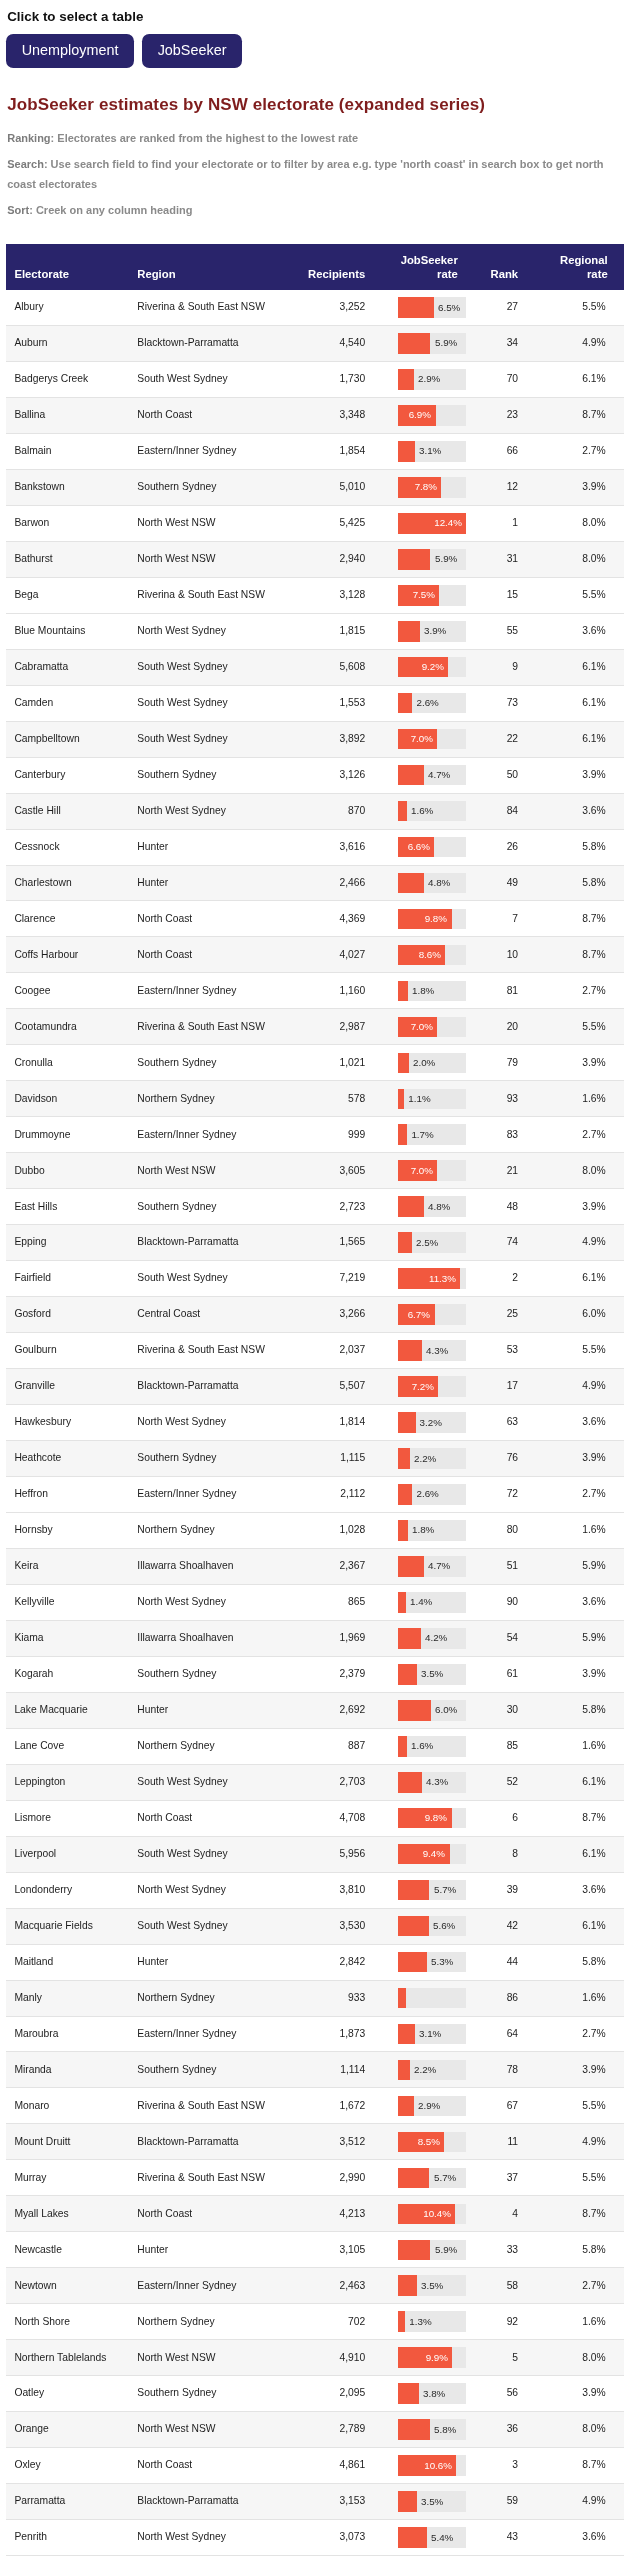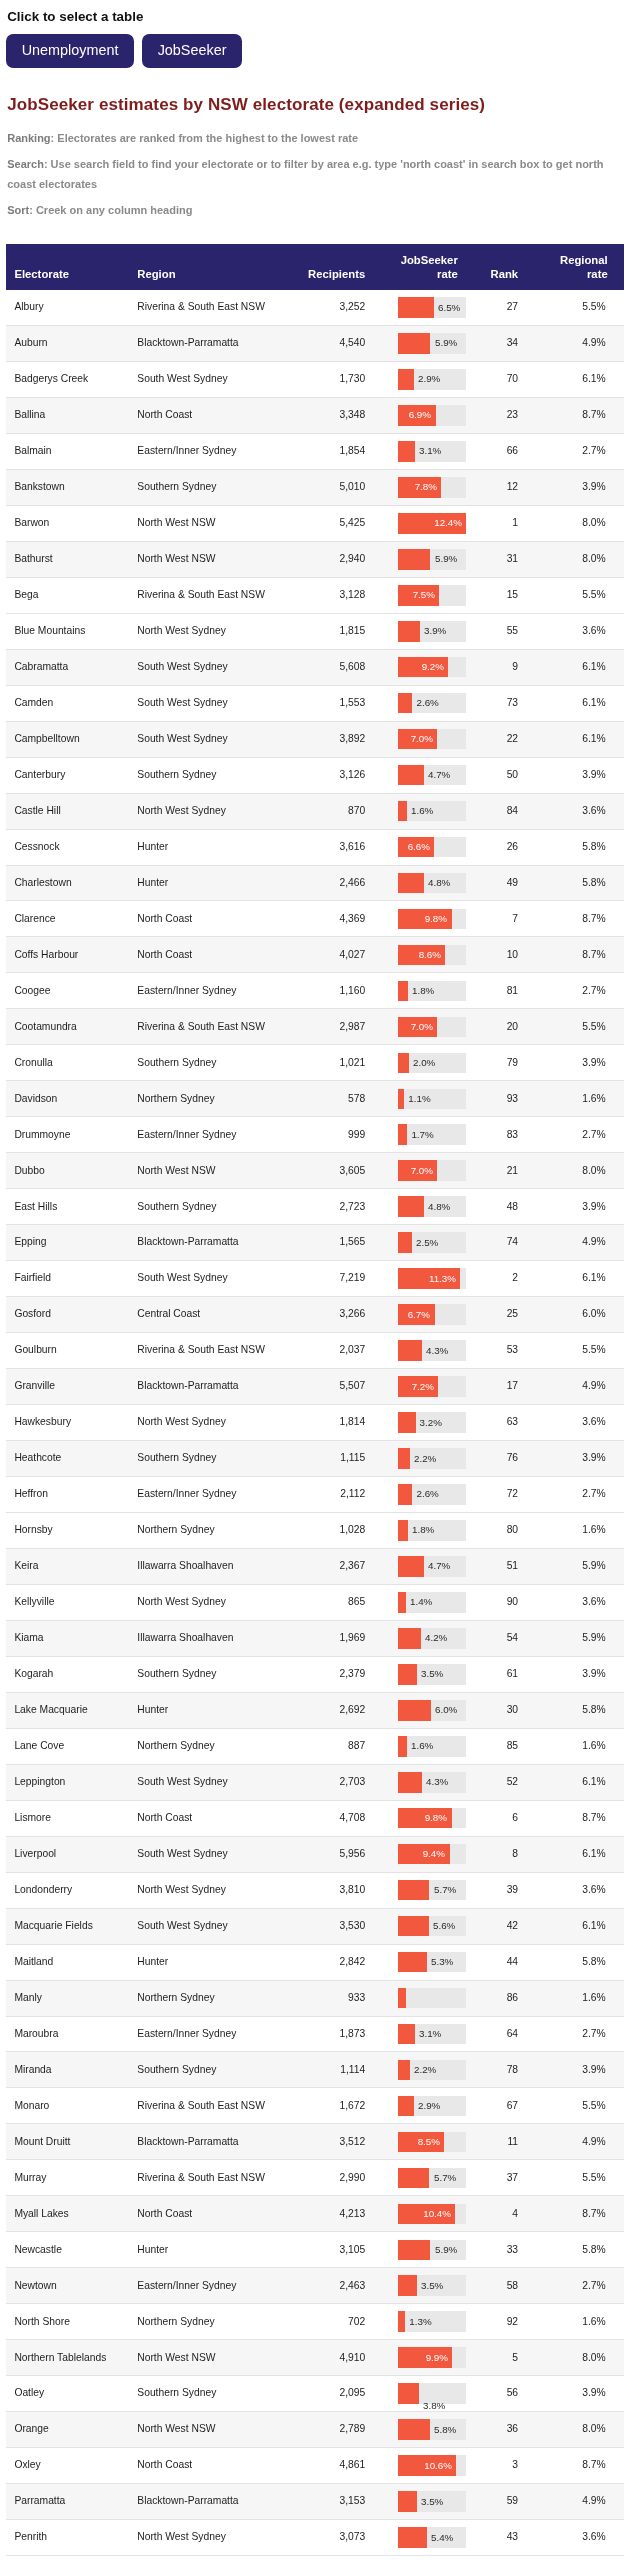--- a/index.html
+++ b/index.html
@@ -841,21 +841,21 @@
           <td class="c-rank">5</td>
           <td class="c-regional">8.0%</td>
         </tr>
         <tr>
           <td class="c-elect">Oatley</td>
           <td class="c-region">Southern Sydney</td>
           <td class="c-recip">2,095</td>
           <td class="c-rate">
             <div class="track">
               <div class="fill" style="width: 20.6px;"></div>
-              <span class="lbl out" style="left: 25px; margin-top: 12px;">3.8%</span>
+              <span class="lbl out" style="left: 25px;">3.8%</span>
             </div>
           </td>
           <td class="c-rank">56</td>
           <td class="c-regional">3.9%</td>
         </tr>
         <tr class="alt">
           <td class="c-elect">Orange</td>
           <td class="c-region">North West NSW</td>
           <td class="c-recip">2,789</td>
           <td class="c-rate">

